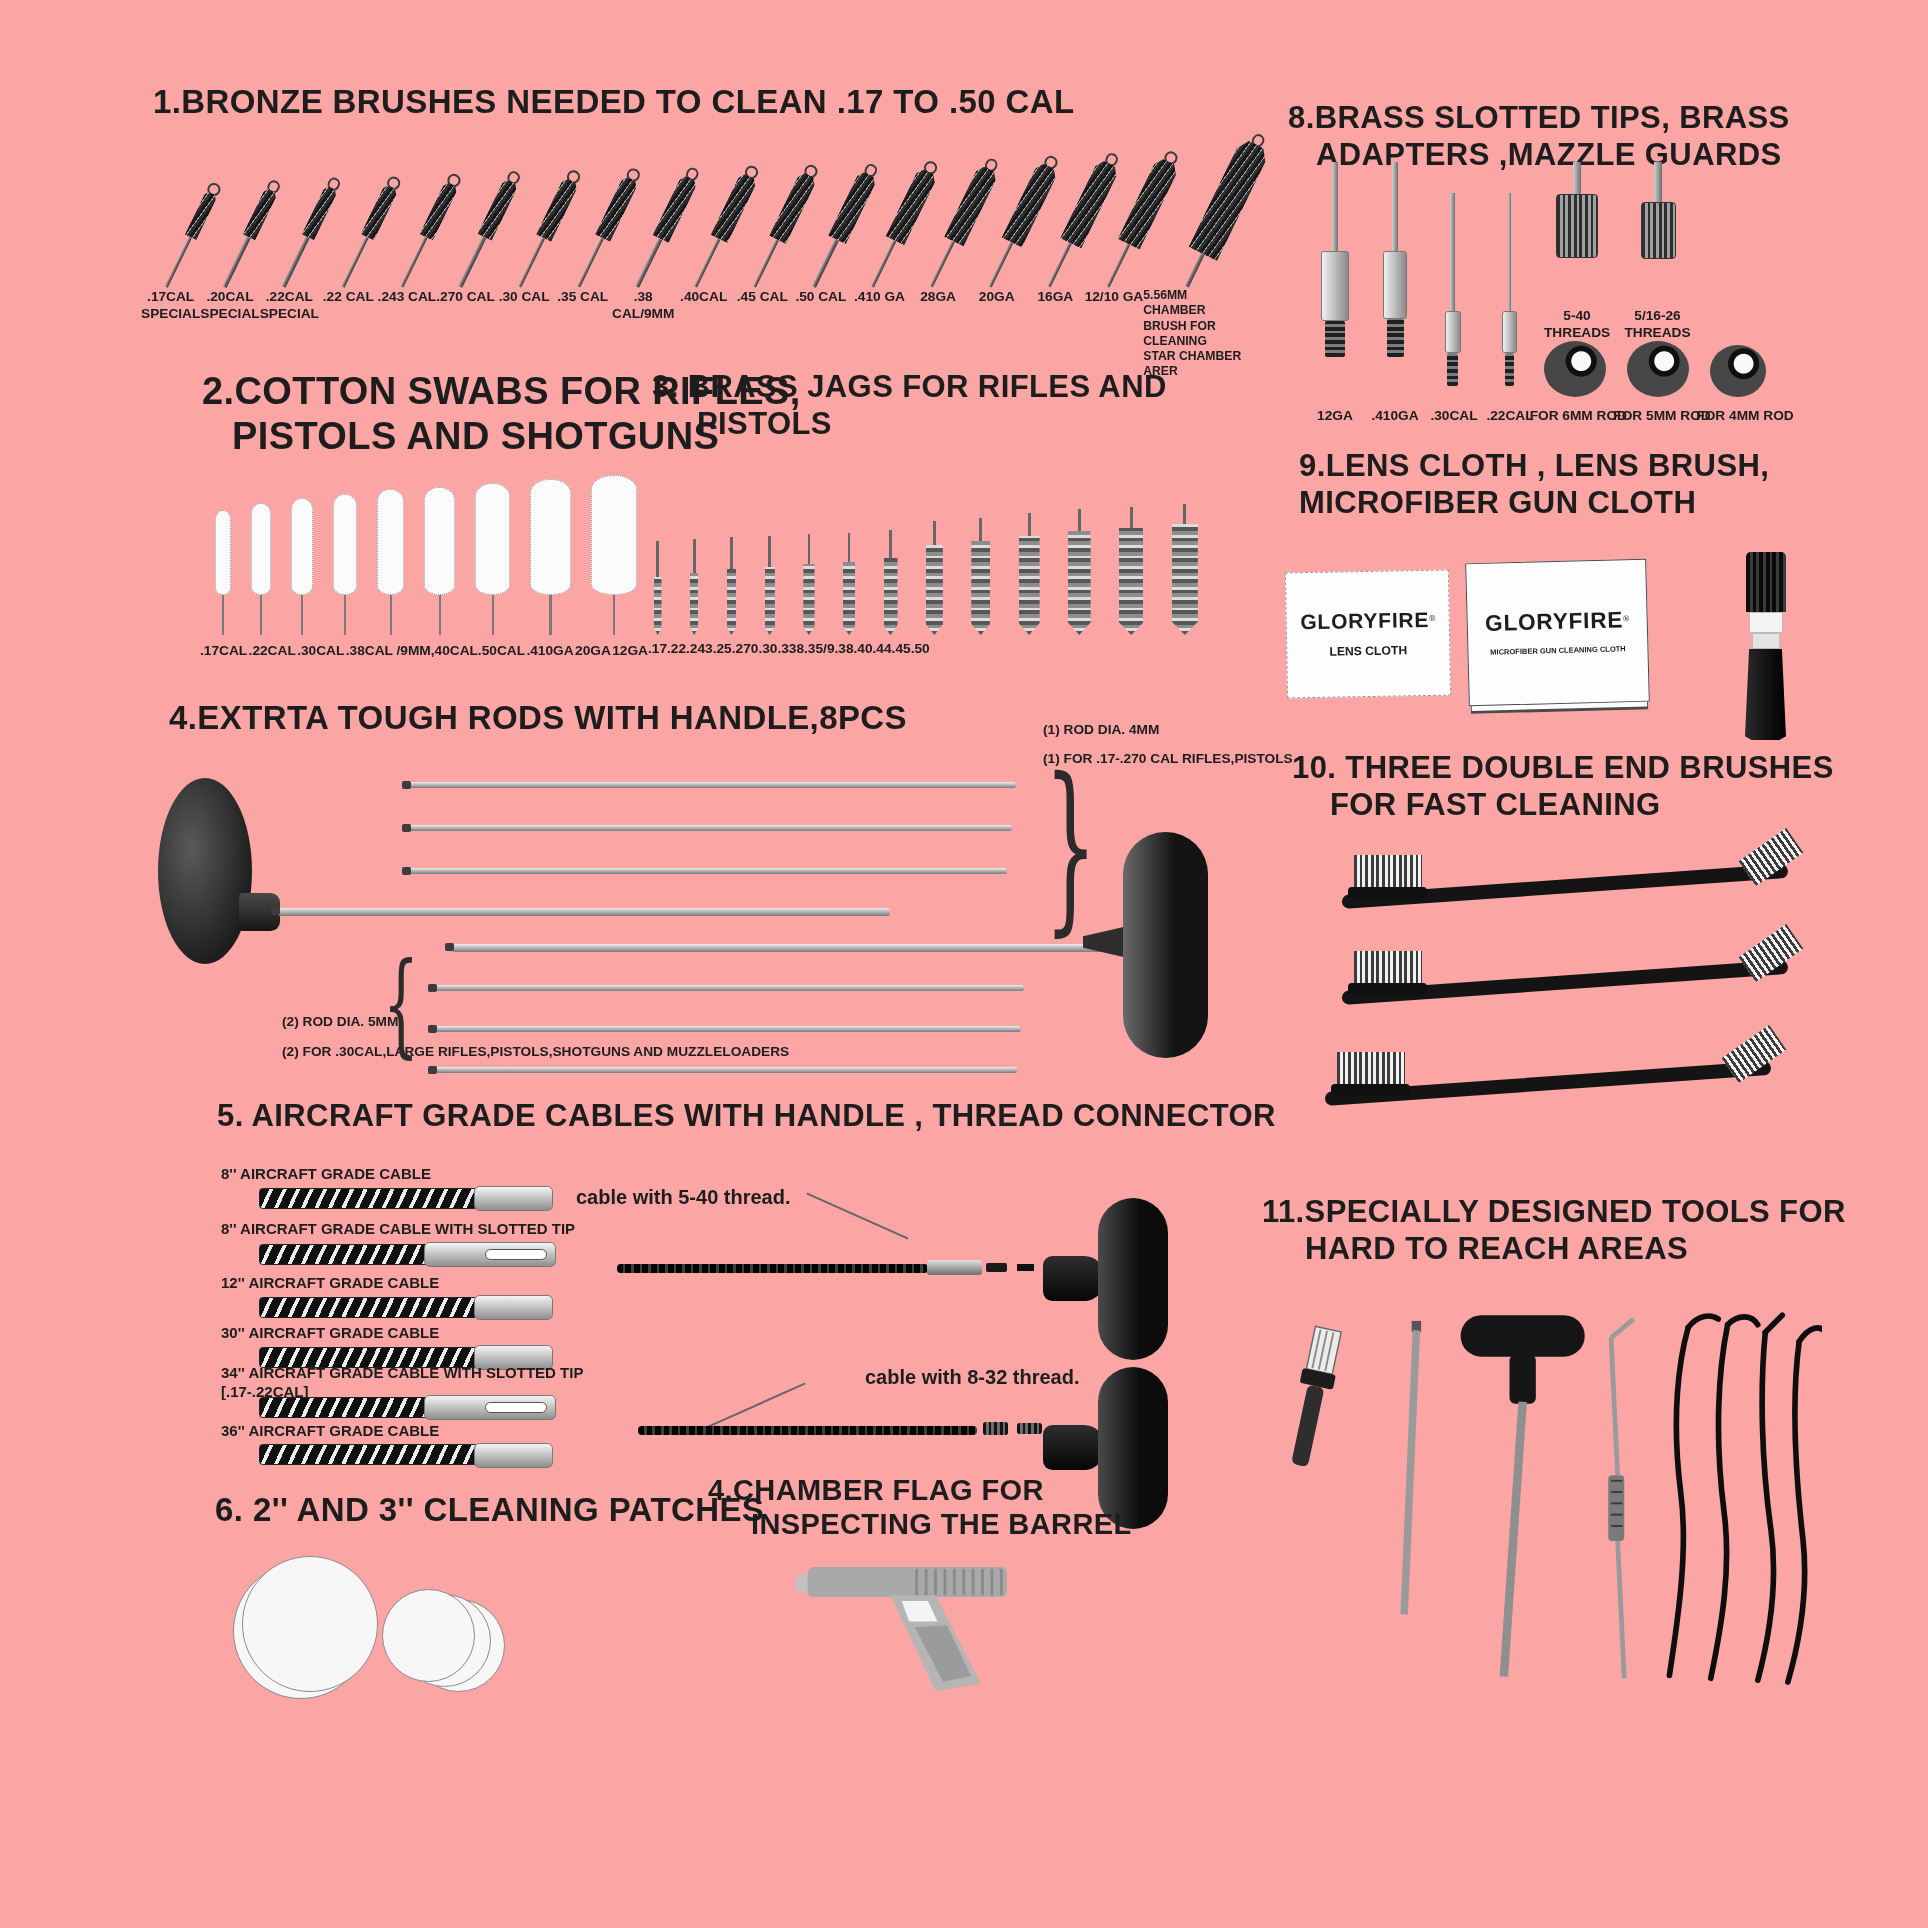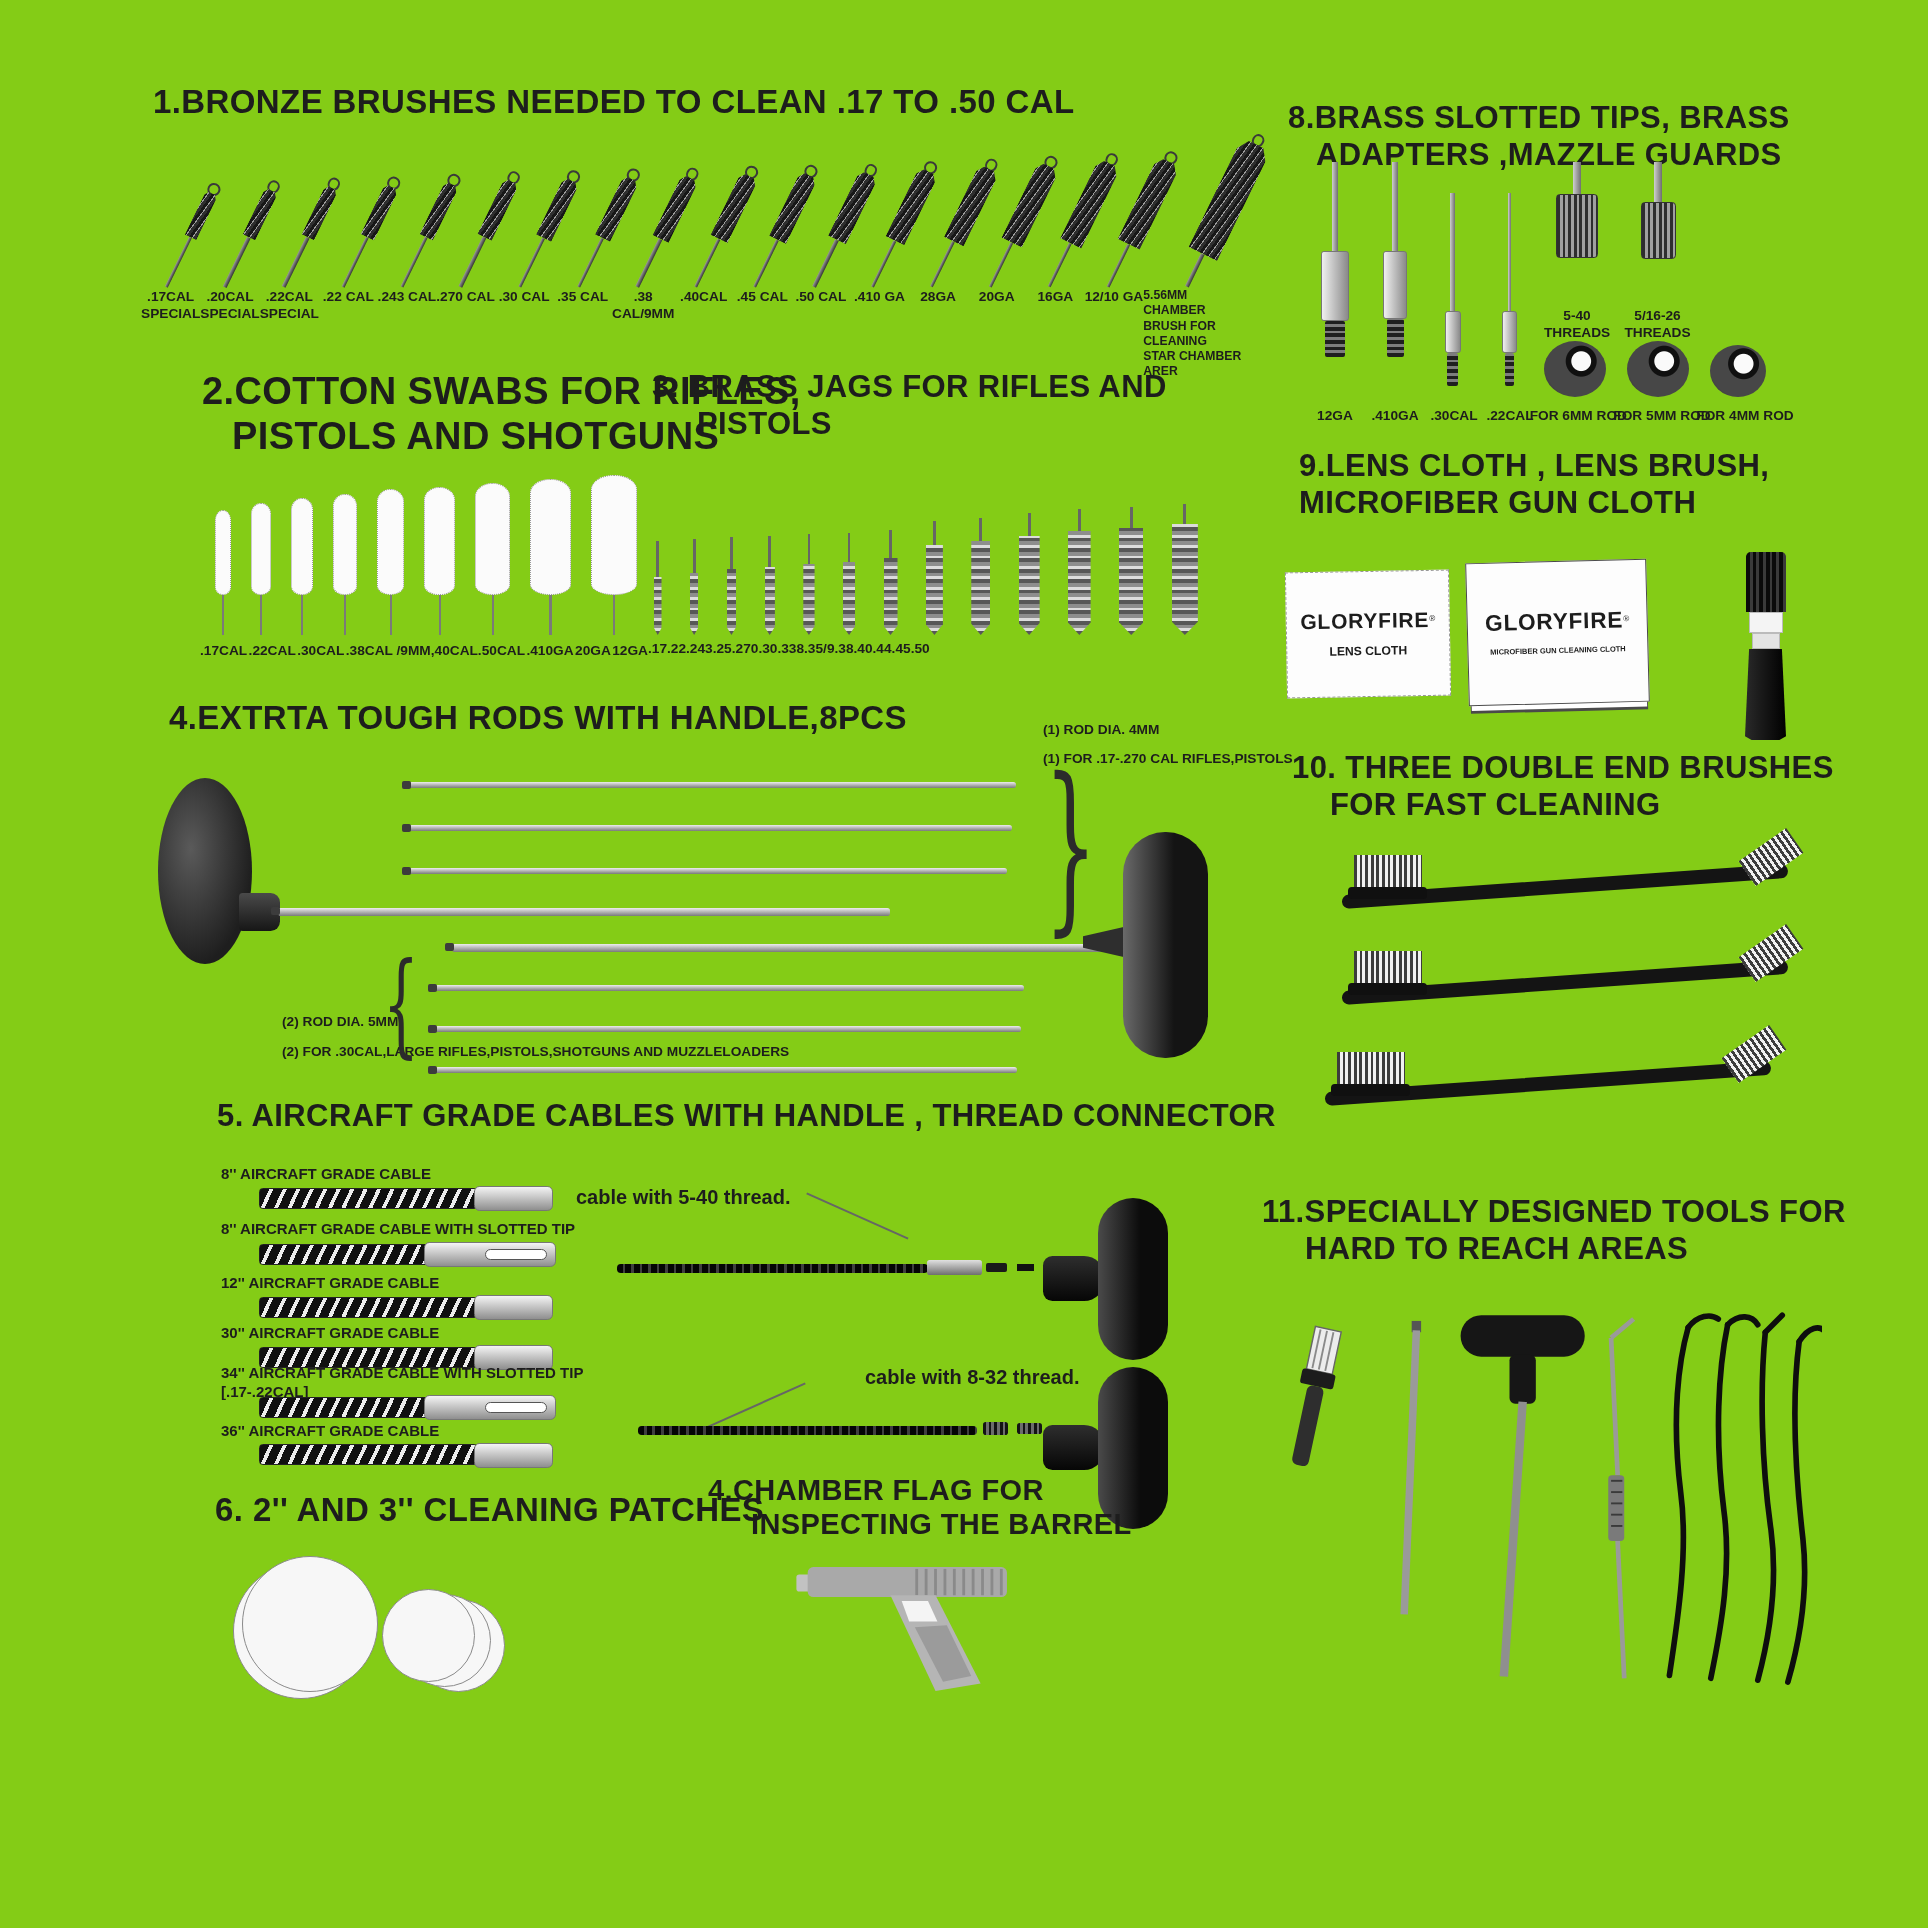--- a/index.html
+++ b/index.html
@@ -1,16 +1,16 @@
 <!DOCTYPE html>
 <html style="font-size:15px"><head>
 <meta charset="utf-8">
 <style>
   html,body{margin:0;padding:0;background:#e9e9e9;}
-  #canvas{position:relative;width:1928px;height:1928px;background:#84cc16;overflow:hidden;
+  #canvas{position:relative;width:1928px;height:1928px;background:#fca5a5;overflow:hidden;
           font-family:"Liberation Sans",sans-serif;color:#1d1d1d;}
   .abs{position:absolute;}
   .title{font-weight:bold;letter-spacing:0.4px;white-space:pre-line;line-height:1.18;}
   .t-ind{padding-left:var(--ind,0px);text-indent:calc(0px - var(--ind,0px));}
   .lbl{font-weight:bold;font-size:13.7px;white-space:pre-line;line-height:1.25;}
   .row{display:flex;align-items:flex-end;}
   .cell{flex:1;display:flex;justify-content:center;}
   .cell.big{flex:1.7;}
   .lrow{display:flex;align-items:flex-start;text-align:center;}
   

